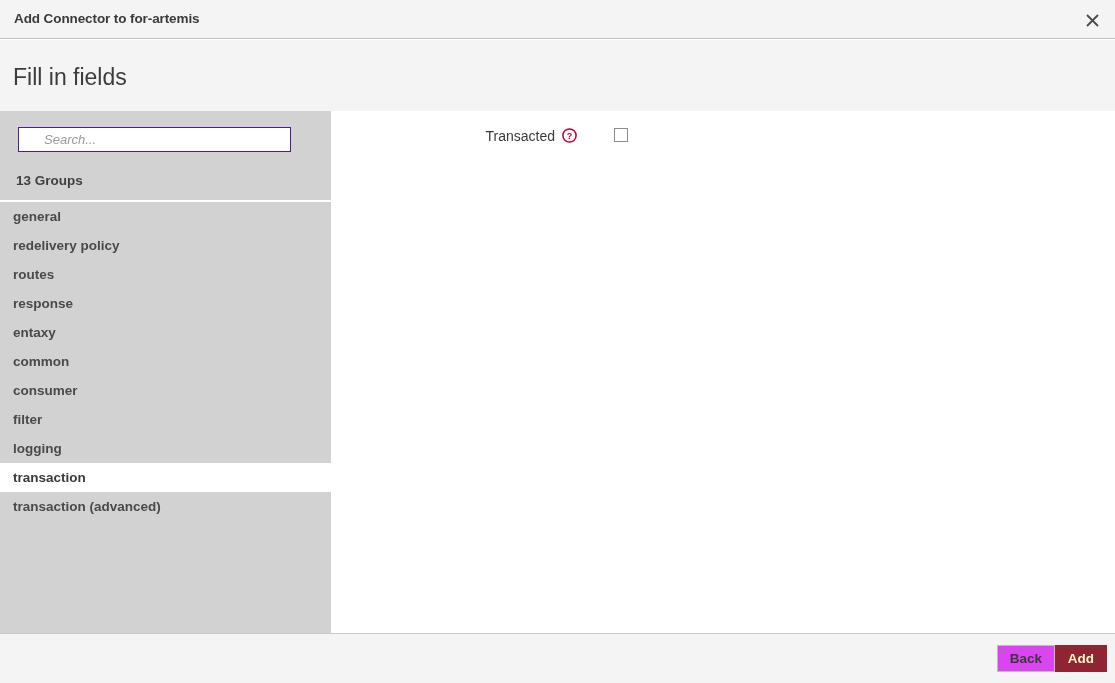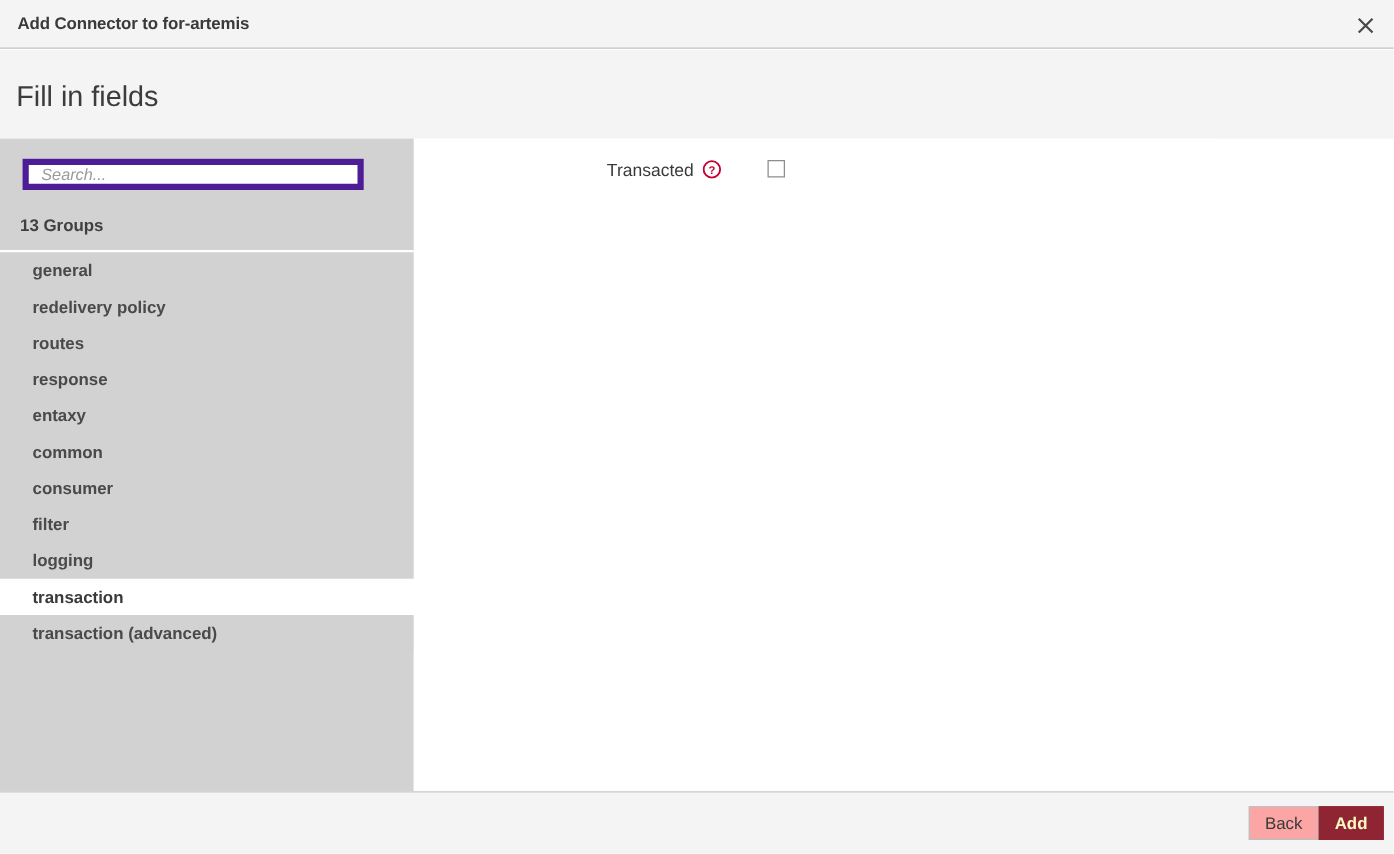--- a/index.html
+++ b/index.html
@@ -97,23 +97,23 @@
     background: #d2d2d2;
     border-bottom: 2px solid #ffffff;
     box-sizing: border-box;
   }
   .search-input {
     position: absolute;
     left: 18px; top: 16px;
     width: 273px;
     height: 25px;
     box-sizing: border-box;
-    border: 5px solid #4c1d95;
-    background: #ffffff;
-    padding: 0 10px;
+    border: 1px solid #4c1d95;
+    background: #ffffff;
+    padding: 0 25px;
     font-family: "Liberation Sans", sans-serif;
     font-size: 13px;
     color: #333333;
     outline: none;
   }
   .search-input::placeholder {
     font-style: italic;
     color: #9a9a9a;
     opacity: 1;
   }
@@ -132,21 +132,21 @@
     width: 1115px;
     list-style: none;
     margin: 0;
     padding: 0;
   }
   .group-item {
     position: relative;
     width: 331px;
     height: 29px;
     line-height: 29px;
-    padding-left: 26px;
+    padding-left: 13px;
     box-sizing: border-box;
     font-size: 13.5px;
     font-weight: bold;
     color: #4a4a4a;
     cursor: pointer;
     background: #d2d2d2;
     white-space: nowrap;
     overflow: hidden;
   }
   .group-item.selected {
@@ -217,24 +217,24 @@
     height: 27px;
     box-sizing: border-box;
     font-family: "Liberation Sans", sans-serif;
     font-size: 13.5px;
     cursor: pointer;
     padding: 0 12px;
     line-height: 25px;
   }
   .btn-back {
     right: 60px;
-    background: #fca5a5;
+    background: #d946ef;
     border: 1px solid #bdbdbd;
     color: #3a3a3a;
-    font-weight: normal;
+    font-weight: bold;
   }
   .btn-add {
     right: 8px;
     background: #8f2433;
     border: 1px solid #8f2433;
     color: #fef9c3;
     font-weight: bold;
   }
 </style>
 </head>

